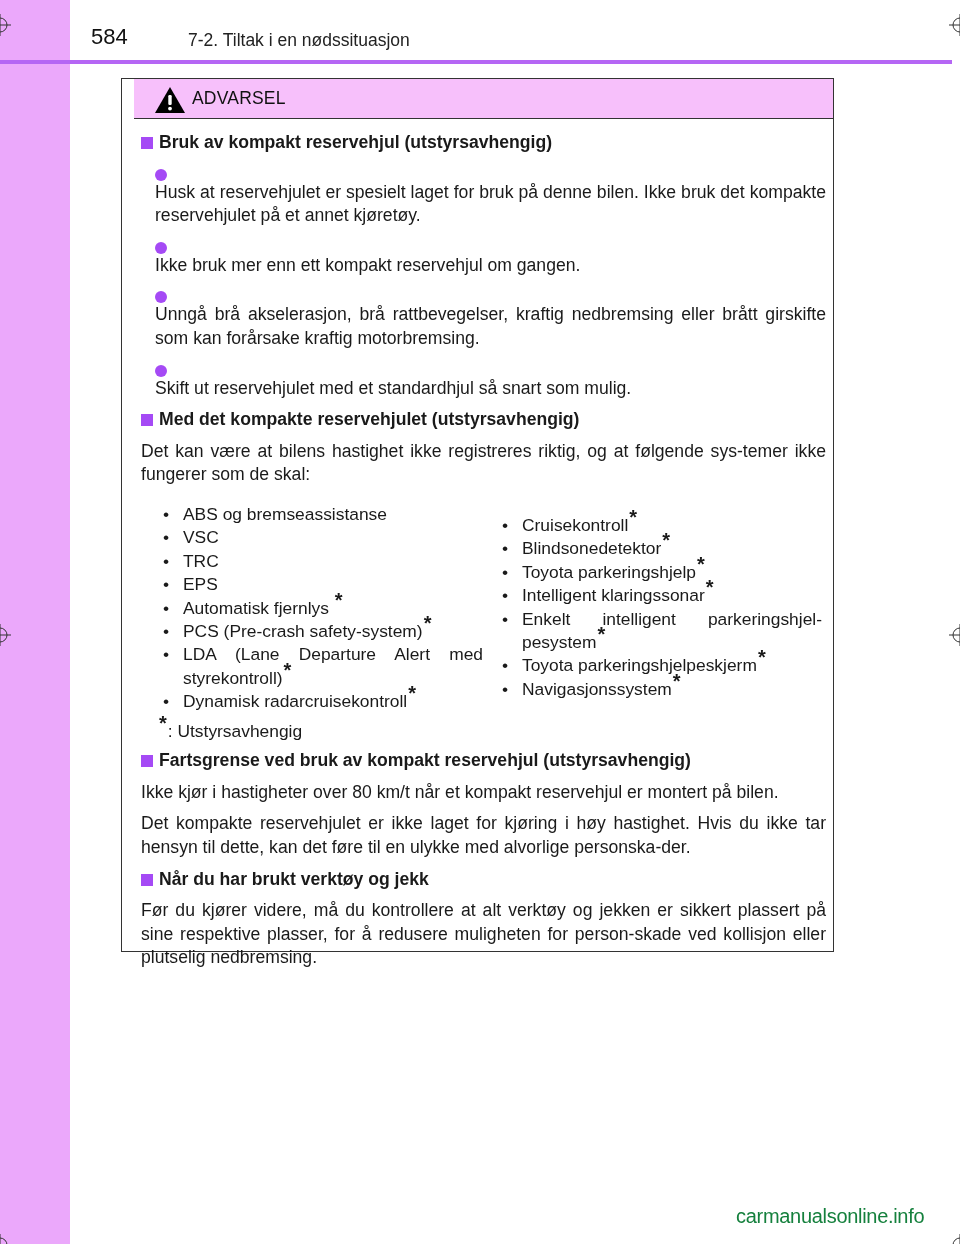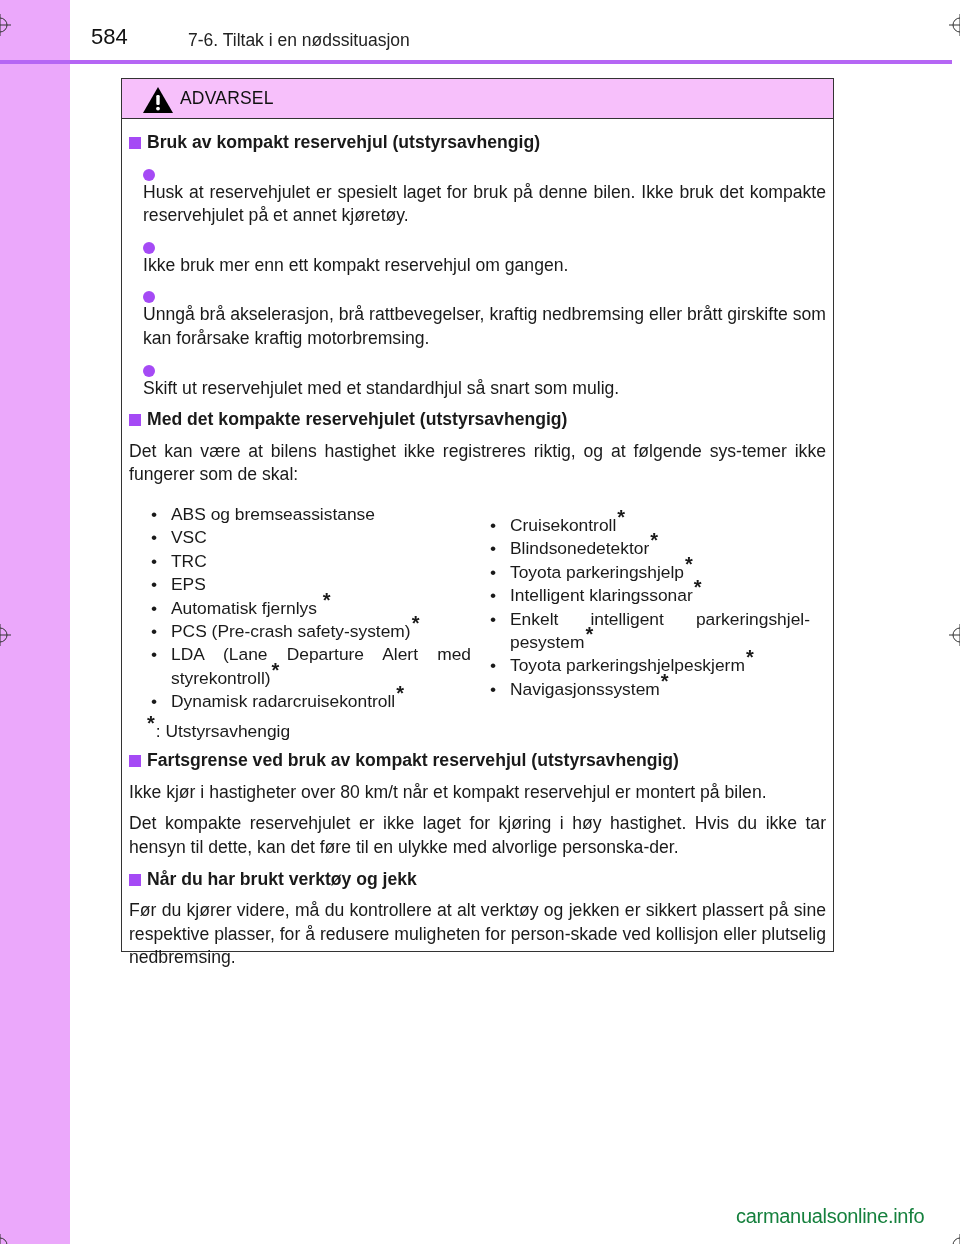--- a/index.html
+++ b/index.html
@@ -25,21 +25,21 @@
     position: absolute; left: 0; top: 60px; width: 952px; height: 4px;
     background: #b566f4;
   }
   .reg-mark {
     position: absolute; width: 22px; height: 22px;
   }
   .reg-mark svg { display: block; }
 
   .warning-box {
     position: absolute; left: 121px; top: 78px; width: 713px; height: 874px;
-    border: 1.5px solid #333; box-sizing: border-box;
+    border: 1.5px solid #333; box-sizing: border-box; padding-left: 12px;
   }
   .warning-header {
     height: 39px; background: #f7c0fb; border-bottom: 1.5px solid #333;
     display: flex; align-items: center; padding-left: 20px;
   }
   .warning-icon { width: 32px; height: 28px; margin-right: 6px; margin-top: 2px; }
   .warning-title { font-size: 17.5px; color: #111; letter-spacing: 0.2px; }
 
   .warning-body { padding: 12px 7px 0 7px; font-size: 17.6px; line-height: 23.6px; }
 
@@ -122,21 +122,21 @@
 </div>
 <div class="reg-mark" style="left:949px; top:1234px;">
   <svg width="22" height="22" viewBox="0 0 22 22">
       <circle cx="11" cy="11" r="7" fill="none" stroke="#333" stroke-width="1"></circle>
       <line x1="0" y1="11" x2="22" y2="11" stroke="#333" stroke-width="1"></line>
       <line x1="11" y1="0" x2="11" y2="22" stroke="#333" stroke-width="1"></line>
     </svg>
 </div>
 
 <div class="page-number">584</div>
-<div class="section-title">7-6. Tiltak i en nødssituasjon</div>
+<div class="section-title">7-2. Tiltak i en nødssituasjon</div>
 <div class="header-rule"></div>
 
 <div class="warning-box">
   <div class="warning-header">
     <svg class="warning-icon" viewBox="0 0 32 28">
       <polygon points="16,1 31,27 1,27" fill="#000"></polygon>
       <rect x="14.3" y="9" width="3.4" height="10" rx="1.2" fill="#fff"></rect>
       <circle cx="16" cy="22.6" r="1.9" fill="#fff"></circle>
     </svg>
     <span class="warning-title">ADVARSEL</span>

